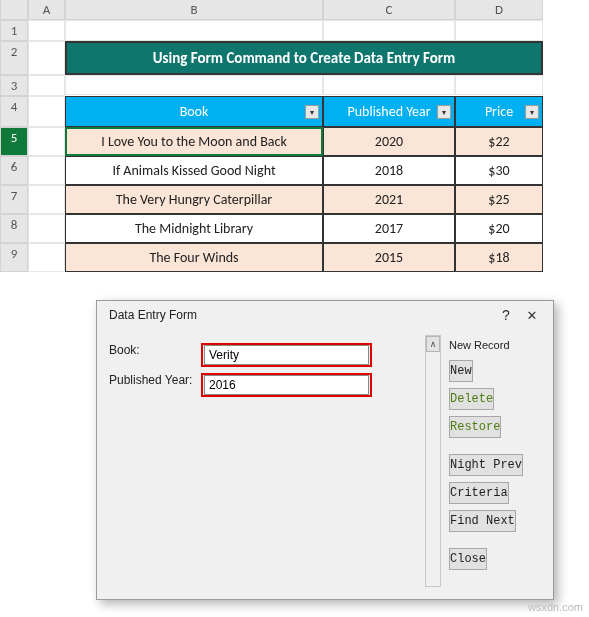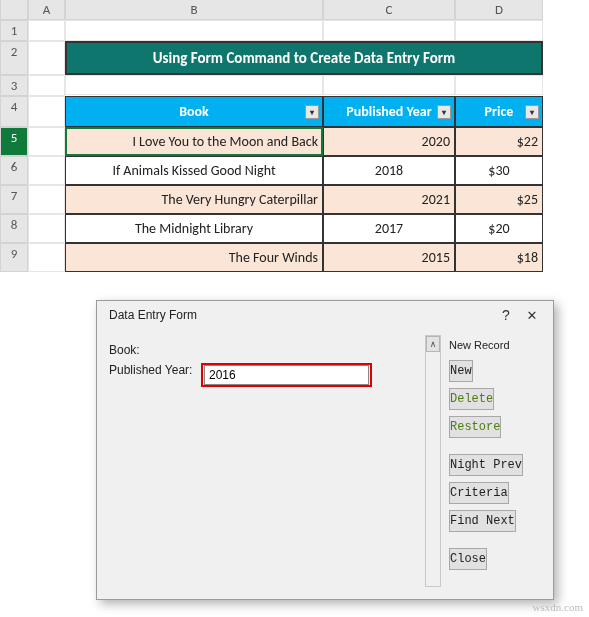--- a/index.html
+++ b/index.html
@@ -36,21 +36,21 @@
       color:#fff;
       font-weight: bold;
       text-align:center;
       border:2px solid #333;
       padding:6px 4px;
       font-size:15px;
     }
     .thdr {
       background:#00b0f0;
       color:#fff;
-      font-weight:bold;
+      font-weight:normal;
       text-align:center;
       border:1px solid #333;
       padding:6px 4px;
       position:relative;
     }
     .drop {
       position:absolute;
       right:3px; top:50%;
       transform:translateY(-50%);
       width:14px; height:14px;
@@ -58,21 +58,21 @@
       border:1px solid #999;
       display:flex; align-items:center; justify-content:center;
       font-size:8px; color:#333;
     }
     .tcell {
       border:1px solid #333;
       text-align:center;
       padding:5px 4px;
       font-size:14px;
     }
-    .tcell.odd { background:#fbe5d6;text-align:right; }
+    .tcell.odd { background:#fbe5d6; }
     .tcell.sel { outline:2px solid #0f7a3a; outline-offset:-2px; }
     .blankrow { height:10px; }
 
     
     .dialog {
       position:absolute;
       left:96px; top:300px;
       width:458px; height:300px;
       background:#f0f0f0;
       border:1px solid #9a9a9a;
@@ -126,21 +126,21 @@
       font-family:Liberation Mono, monospace;
       color:#222;
     }
     .dlg-right button.disabled { color:#4d7c0f; }
     .dlg-right .gap { height:10px; }
     .watermark {
       position:absolute;
       right:6px; bottom:4px;
       color:#bbb;
       font-size:11px;
-      font-family:Liberation Serif, serif;
+      font-family:Liberation Sans, sans-serif;
       text-align:center;
     }
   </style>
 </head>
 <body>
 
 <div class="sheet">
 
   <div class="colhdr"></div>
   <div class="colhdr">A</div>
@@ -213,20 +213,23 @@
 <div class="dialog">
   <div class="dlg-title">
     <span class="t">Data Entry Form</span>
     <span class="q">?</span>
     <span class="x">✕</span>
   </div>
   <div class="dlg-body">
     <div class="dlg-left">
       <div class="form-row">
         <span class="lbl"><span>Book:</span></span>
+        <span class="hl">
+          <input value="Verity" style="">
+        </span>
       </div>
       <div class="form-row">
         <span class="lbl"><span>Published Year:</span></span>
         <span class="hl">
           <input value="2016" style="">
         </span>
       </div>
     </div>
     <div class="scrollbar">
       <div class="arr">∧</div>

